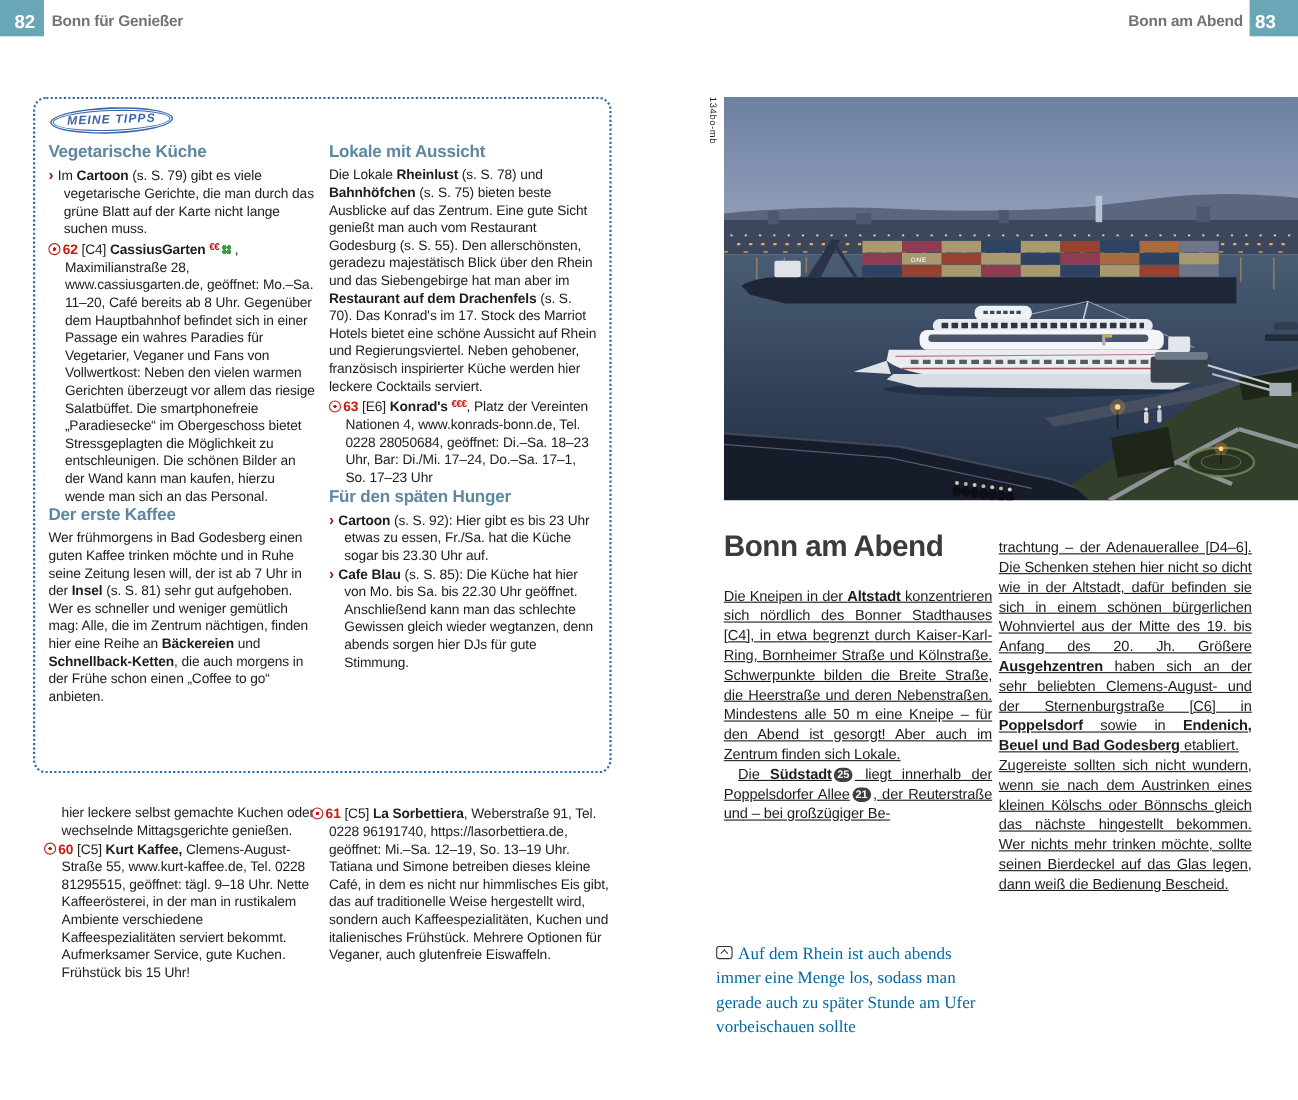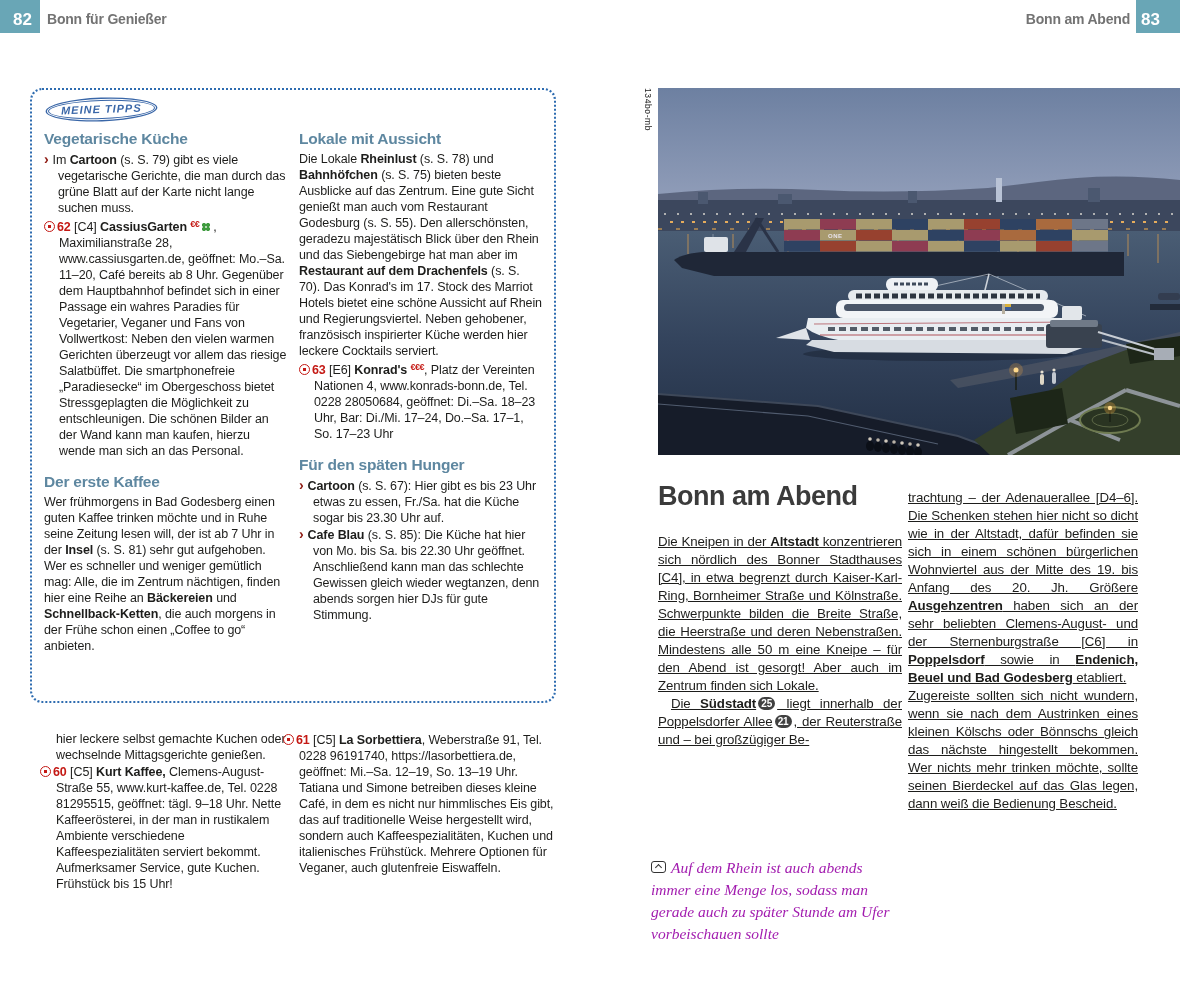--- a/index.html
+++ b/index.html
@@ -31,21 +31,21 @@
   .stamp{
     display:inline-block;margin:3px 0 5px 4px;transform:rotate(-2deg);
     border:1.6px solid #3a67a8;border-radius:50%;padding:2px 12px 3px;
     color:#3a67a8;font-weight:bold;font-style:italic;font-size:11px;
     letter-spacing:1px;text-transform:uppercase;
     box-shadow:0 0 0 1px #fff,0 0 0 2.4px #3a67a8;background:#fff;
   }
   .tips-cols{display:flex;gap:12px;margin-top:2px;}
   .tcol{width:248px;}
   .tips-h{color:#5e87a0;font-weight:bold;font-size:15.5px;letter-spacing:-0.2px;margin:4px 0 3px;}
-  .tips-h.second{margin-top:14px;}
+  .tips-h.second{margin-top:1px;}
   .tip-p,.tip-item,.tip-entry{font-size:12.5px;line-height:16px;letter-spacing:-0.1px;}
   .tip-item{padding-left:14px;text-indent:-14px;}
   .tip-entry{padding-left:15px;text-indent:-15px;}
   
   .b{font-weight:bold;}
   .rn{color:#c41914;font-weight:bold;}
   .eu{color:#c41914;font-weight:bold;font-size:9px;vertical-align:4px;letter-spacing:-0.5px;}
   .arrow{color:#8e1a12;font-weight:bold;font-size:14px;margin-right:4px;}
   .poi{
     display:inline-block;width:9px;height:9px;border:1.8px solid #c41914;border-radius:50%;
@@ -84,22 +84,22 @@
   .rp-col{font-size:13.3px;line-height:18px;text-align:justify;letter-spacing:-0.1px;text-decoration:underline;}
   .rp-col.c1{position:absolute;left:658px;top:533px;width:244px;}
   .rp-col.c2{position:absolute;left:908px;top:489px;width:230px;}
   .rp-p2{text-indent:13px;}
   .rp-h2{
     color:#708ca0;font-weight:bold;font-size:17px;line-height:20px;
     margin:16px 0 9px;text-align:left;letter-spacing:-0.2px;
   }
   .rp-caption{
     position:absolute;left:651px;top:857px;width:252px;
-    font-family:"Liberation Serif","DejaVu Serif",serif;font-style:italic;
-    font-size:15.5px;line-height:22px;color:#a21caf;
+    font-family:"Liberation Serif","DejaVu Serif",serif;
+    font-size:15.5px;line-height:22px;color:#0369a1;
   }
   .capicon{
     display:inline-block;width:13px;height:10px;border:1.3px solid #333;border-radius:3px;
     margin-right:5px;vertical-align:0px;position:relative;font-style:normal;
   }
   .capicon::after{
     content:"";position:absolute;left:4px;top:3px;width:4px;height:4px;
     border-top:1.3px solid #333;border-left:1.3px solid #333;transform:rotate(45deg);
   }
   svg text{font-family:"Liberation Sans","DejaVu Sans",sans-serif;font-weight:bold;letter-spacing:0.5px;}
@@ -120,21 +120,21 @@
       <div class="tip-item"><span class="arrow">›</span><span>Im </span><span class="b">Cartoon</span><span> (s. S. 79) gibt es viele vegetarische Gerichte, die man durch das grüne Blatt auf der Karte nicht lange suchen muss.</span></div>
       <div class="tip-entry"><span class="poi"></span><span class="rn">62</span><span> [C4] </span><span class="b">CassiusGarten</span><span> </span><span class="eu">€€</span><span class="leaf"></span><span>, Maximilianstraße 28, www.cassiusgarten.de, geöffnet: Mo.–Sa. 11–20, Café bereits ab 8 Uhr. Gegenüber dem Hauptbahnhof befindet sich in einer Passage ein wahres Paradies für Vegetarier, Veganer und Fans von Vollwertkost: Neben den vielen warmen Gerichten überzeugt vor allem das riesige Salatbüffet. Die smartphonefreie „Paradiesecke“ im Obergeschoss bietet Stressgeplagten die Möglichkeit zu entschleunigen. Die schönen Bilder an der Wand kann man kaufen, hierzu wende man sich an das Personal.</span></div>
       <div class="tips-h second">Der erste Kaffee</div>
       <div class="tip-p"><span>Wer frühmorgens in Bad Godesberg einen guten Kaffee trinken möchte und in Ruhe seine Zeitung lesen will, der ist ab 7 Uhr in der </span><span class="b">Insel</span><span> (s. S. 81) sehr gut aufgehoben. Wer es schneller und weniger gemütlich mag: Alle, die im Zentrum nächtigen, finden hier eine Reihe an </span><span class="b">Bäckereien</span><span> und </span><span class="b">Schnellback-Ketten</span><span>, die auch morgens in der Frühe schon einen „Coffee to go“ anbieten.</span></div>
     </div>
     <div class="tcol">
       <div class="tips-h">Lokale mit Aussicht</div>
       <div class="tip-p"><span>Die Lokale </span><span class="b">Rheinlust</span><span> (s. S. 78) und </span><span class="b">Bahnhöfchen</span><span> (s. S. 75) bieten beste Ausblicke auf das Zentrum. Eine gute Sicht genießt man auch vom Restaurant Godesburg (s. S. 55). Den allerschönsten, geradezu majestätisch Blick über den Rhein und das Siebengebirge hat man aber im </span><span class="b">Restaurant auf dem Drachenfels</span><span> (s. S. 70). Das Konrad's im 17. Stock des Marriot Hotels bietet eine schöne Aussicht auf Rhein und Regierungsviertel. Neben gehobener, französisch inspirierter Küche werden hier leckere Cocktails serviert.</span></div>
       <div class="tip-entry"><span class="poi"></span><span class="rn">63</span><span> [E6] </span><span class="b">Konrad's</span><span> </span><span class="eu">€€€</span><span>, Platz der Vereinten Nationen 4, www.konrads-bonn.de, Tel. 0228 28050684, geöffnet: Di.–Sa. 18–23 Uhr, Bar: Di./Mi. 17–24, Do.–Sa. 17–1, So. 17–23 Uhr</span></div>
       <div class="tips-h second">Für den späten Hunger</div>
-      <div class="tip-item"><span class="arrow">›</span><span class="b">Cartoon</span><span> (s. S. 67): Hier gibt es bis 23 Uhr etwas zu essen, Fr./Sa. hat die Küche sogar bis 23.30 Uhr auf.</span></div>
+      <div class="tip-item"><span class="arrow">›</span><span class="b">Cartoon</span><span> (s. S. 92): Hier gibt es bis 23 Uhr etwas zu essen, Fr./Sa. hat die Küche sogar bis 23.30 Uhr auf.</span></div>
       <div class="tip-item"><span class="arrow">›</span><span class="b">Cafe Blau</span><span> (s. S. 85): Die Küche hat hier von Mo. bis Sa. bis 22.30 Uhr geöffnet. Anschließend kann man das schlechte Gewissen gleich wieder wegtanzen, denn abends sorgen hier DJs für gute Stimmung.</span></div>
     </div>
   </div>
 </div>
 
 <div class="listings-col c1">
   <div class="cont-p"><span>hier leckere selbst gemachte Kuchen oder wechselnde Mittagsgerichte genießen.</span></div>
   <div class="entry"><span class="poi"></span><span class="rn">60</span><span> [C5] </span><span class="b">Kurt Kaffee,</span><span> Clemens-August-Straße 55, www.kurt-kaffee.de, Tel. 0228 81295515, geöffnet: tägl. 9–18 Uhr. Nette Kaffeerösterei, in der man in rustikalem Ambiente verschiedene Kaffeespezialitäten serviert bekommt. Aufmerksamer Service, gute Kuchen. Frühstück bis 15 Uhr!</span></div>
 </div>
 <div class="listings-col c2">

